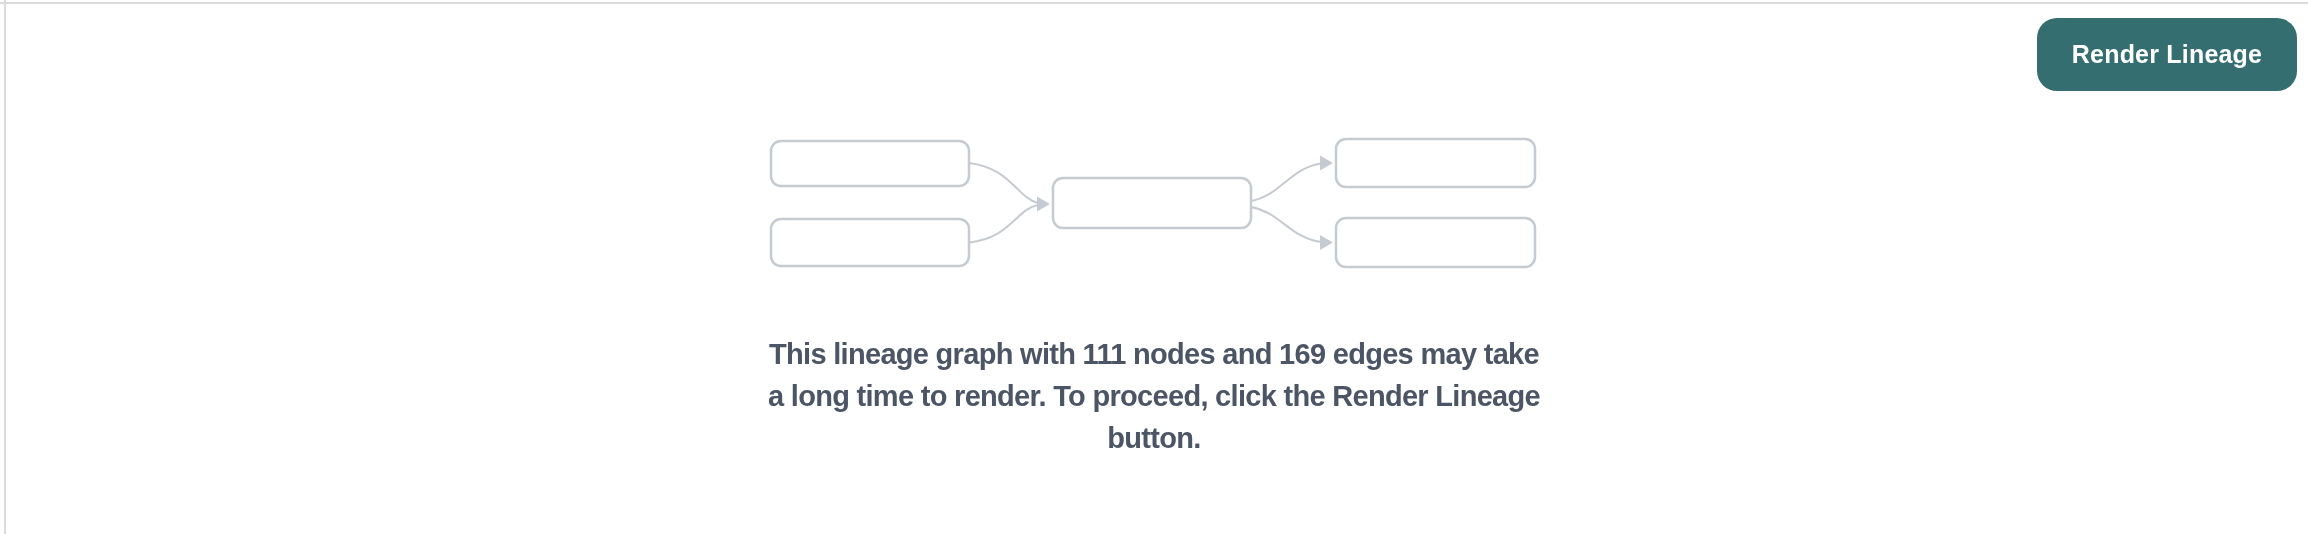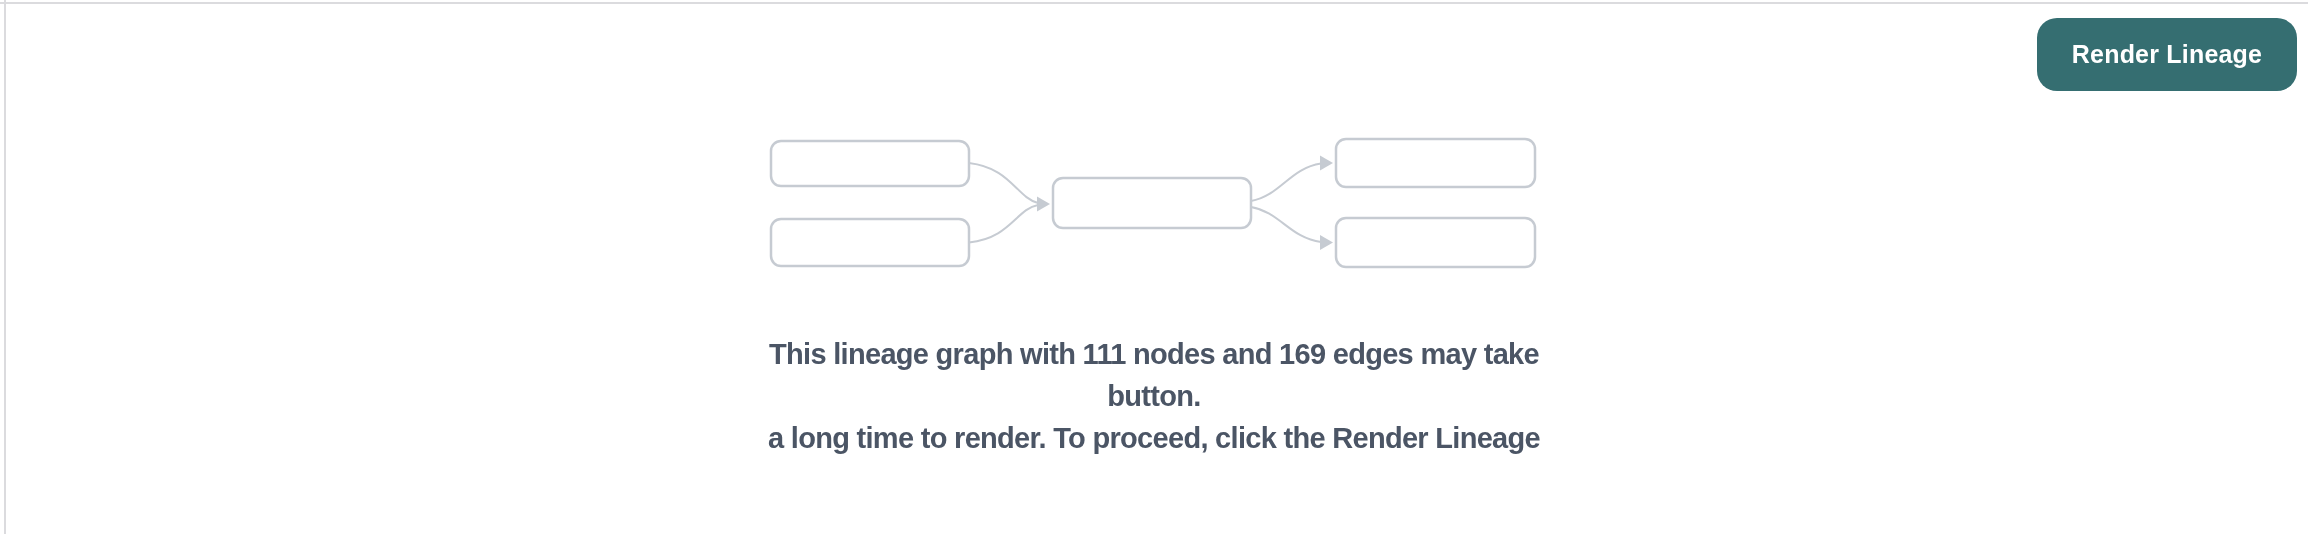--- a/index.html
+++ b/index.html
@@ -74,17 +74,17 @@
       <path class="arrowhead" d="M 269 61.5 L 282 69 L 269 76.5 Z"></path>
 
       <path class="edge" d="M 483 66 C 512 61 522 33 553 28.5"></path>
       <path class="edge" d="M 483 72 C 512 77 522 103 553 107"></path>
       <path class="arrowhead" d="M 552 20.5 L 565 28 L 552 35.5 Z"></path>
       <path class="arrowhead" d="M 552 100 L 565 107.5 L 552 115 Z"></path>
     </svg>
 
     <div class="message">
       <div class="line">This lineage graph with 111 nodes and 169 edges may take</div>
+      <div class="line">a long time to render. To proceed, click the Render Lineage</div>
       <div class="line">button.</div>
-      <div class="line">a long time to render. To proceed, click the Render Lineage</div>
     </div>
   </div>
 </div>
 
 </body></html>

